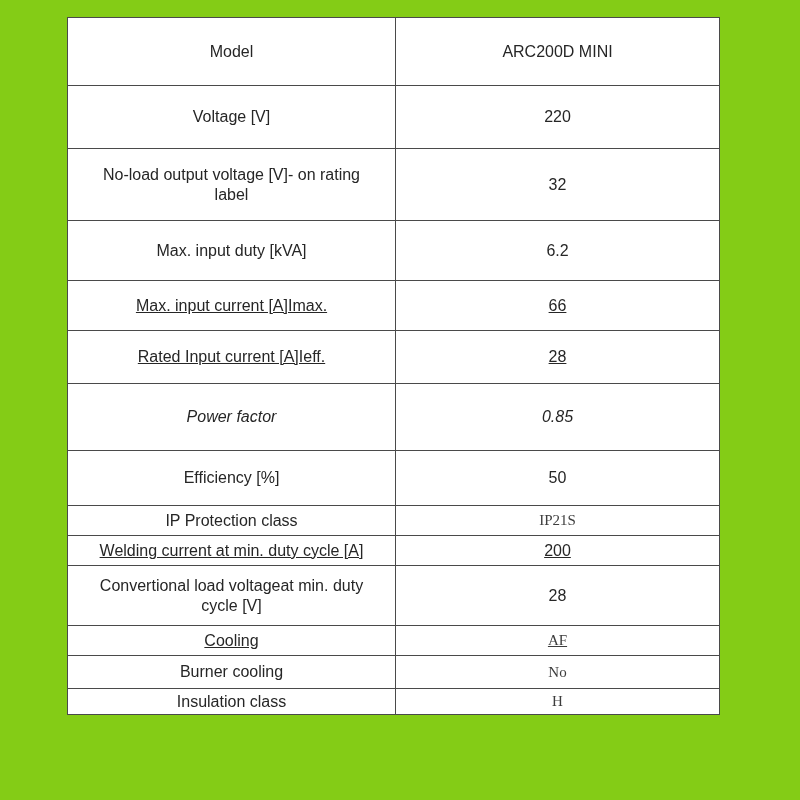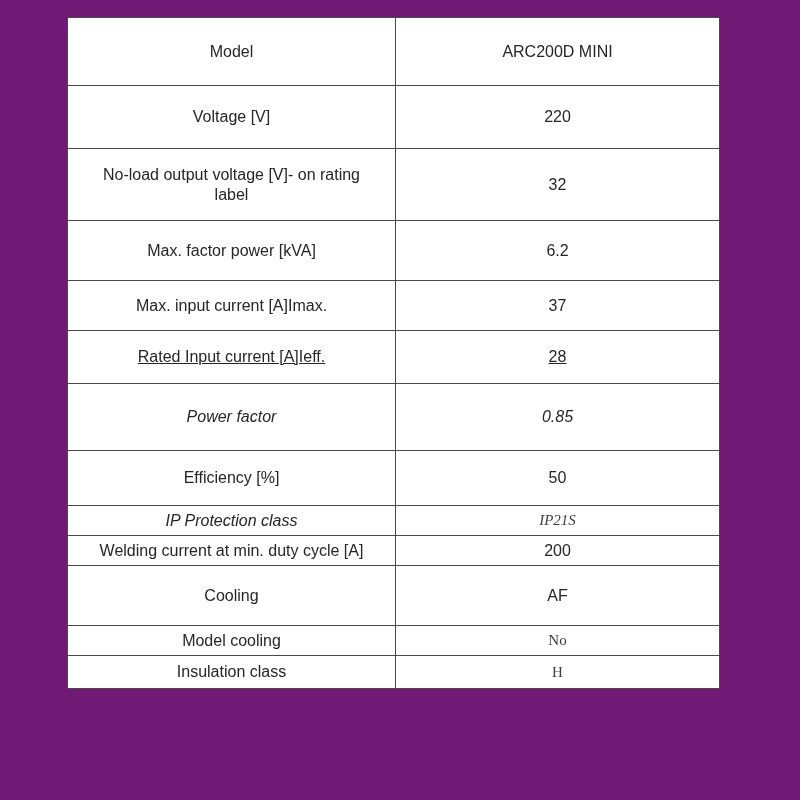--- a/index.html
+++ b/index.html
@@ -4,21 +4,21 @@
 <style>
   html, body {
     margin: 0;
     padding: 0;
     background: #ffffff;
   }
   .page {
     position: relative;
     width: 800px;
     height: 800px;
-    background: #701a75;
+    background: #84cc16;
     overflow: hidden;
     font-family: "Liberation Sans", sans-serif;
   }
   table.spec-table {
     position: absolute;
     left: 67px;
     top: 17px;
     width: 652px;
     border-collapse: collapse;
     table-layout: fixed;
@@ -34,28 +34,28 @@
     font-size: 16px;
     line-height: 1.25;
     color: #262626;
     overflow: hidden;
   }
   
   tr:nth-child(1)  td { height: 63px; }
   tr:nth-child(2)  td { height: 58px; }
   tr:nth-child(3)  td { height: 67px; }
   tr:nth-child(4)  td { height: 55px; }
-  tr:nth-child(5)  td { height: 45px; }
+  tr:nth-child(5)  td { height: 45px; text-decoration: underline; }
   tr:nth-child(6)  td { height: 48px; text-decoration: underline; }
   tr:nth-child(7)  td { height: 62px; font-style: italic; }
   tr:nth-child(8)  td { height: 50px; }
-  tr:nth-child(9)  td { height: 25px; font-style: italic; }
-  tr:nth-child(10) td { height: 25px; }
+  tr:nth-child(9)  td { height: 25px; }
+  tr:nth-child(10) td { height: 25px; text-decoration: underline; }
   tr:nth-child(11) td { height: 55px; }
-  tr:nth-child(12) td { height: 25px; }
+  tr:nth-child(12) td { height: 25px; text-decoration: underline; }
   tr:nth-child(13) td { height: 28px; }
   tr:nth-child(14) td { height: 21px; }
   
   tr:nth-child(9)  td.value-cell,
   tr:nth-child(12) td.value-cell,
   tr:nth-child(13) td.value-cell,
   tr:nth-child(14) td.value-cell {
     font-family: "Liberation Serif", "DejaVu Serif", serif;
     font-size: 15px;
     color: #3d3d3d;
@@ -80,27 +80,27 @@
     <td class="label-cell">Voltage [V]</td>
     <td class="value-cell">220</td>
   </tr>
 
   <tr>
     <td class="label-cell">No-load output voltage [V]- on rating label</td>
     <td class="value-cell">32</td>
   </tr>
 
   <tr>
-    <td class="label-cell">Max. factor power [kVA]</td>
+    <td class="label-cell">Max. input duty [kVA]</td>
     <td class="value-cell">6.2</td>
   </tr>
 
   <tr>
     <td class="label-cell">Max. input current [A]Imax.</td>
-    <td class="value-cell">37</td>
+    <td class="value-cell">66</td>
   </tr>
 
   <tr>
     <td class="label-cell">Rated Input current [A]Ieff.</td>
     <td class="value-cell">28</td>
   </tr>
 
   <tr>
     <td class="label-cell">Power factor</td>
     <td class="value-cell">0.85</td>
@@ -114,28 +114,32 @@
   <tr>
     <td class="label-cell">IP Protection class</td>
     <td class="value-cell">IP21S</td>
   </tr>
 
   <tr>
     <td class="label-cell">Welding current at min. duty cycle [A]</td>
     <td class="value-cell">200</td>
   </tr>
 
+  <tr>
+    <td class="label-cell">Convertional load voltageat min. duty cycle [V]</td>
+    <td class="value-cell">28</td>
+  </tr>
 
   <tr>
     <td class="label-cell">Cooling</td>
     <td class="value-cell">AF</td>
   </tr>
 
   <tr>
-    <td class="label-cell">Model cooling</td>
+    <td class="label-cell">Burner cooling</td>
     <td class="value-cell">No</td>
   </tr>
 
   <tr>
     <td class="label-cell">Insulation class</td>
     <td class="value-cell">H</td>
   </tr>
 </tbody>
   </table>
 </div>

